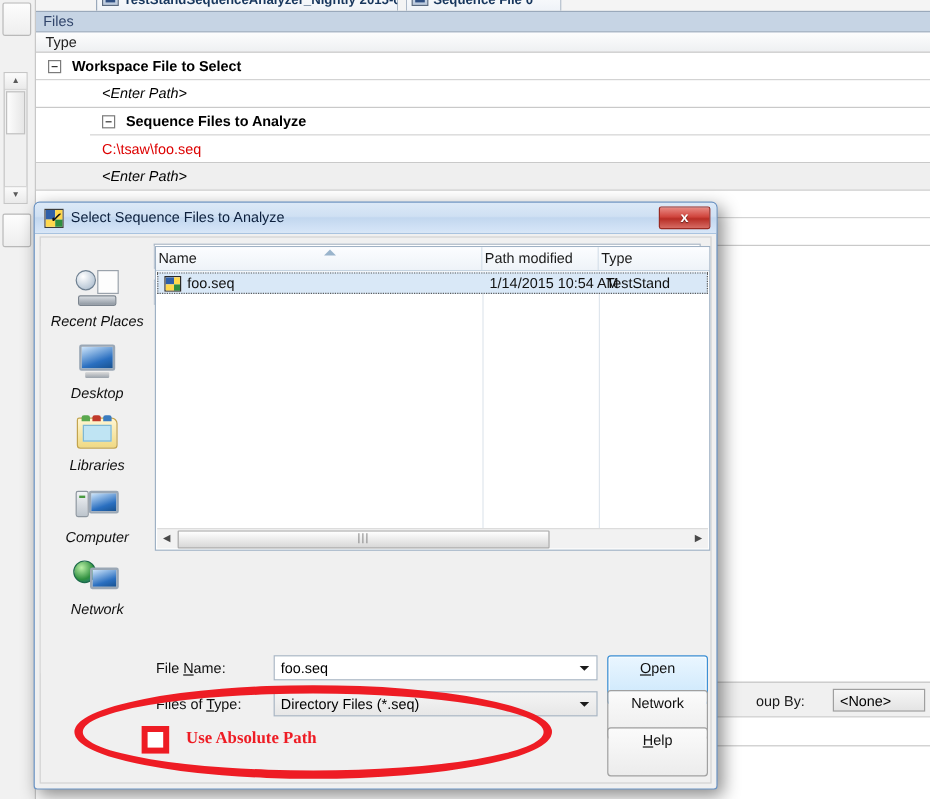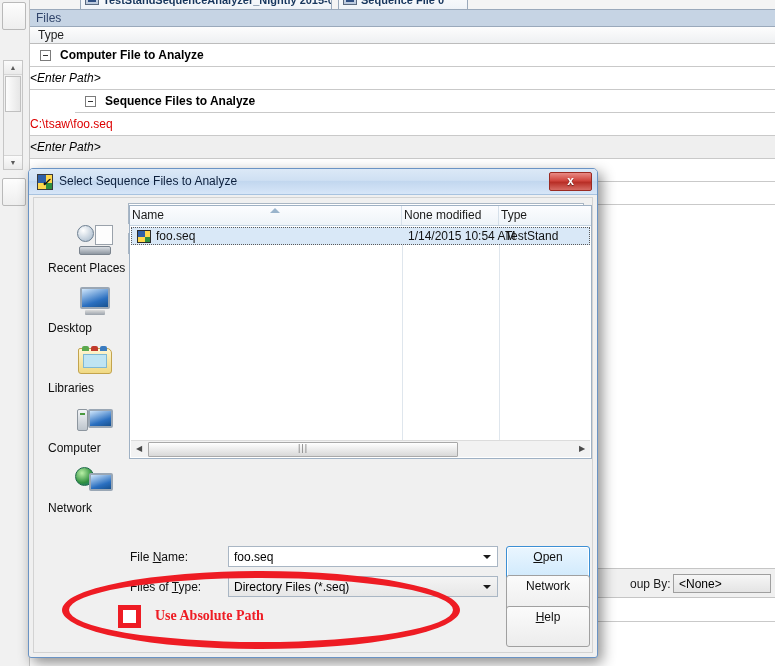--- a/index.html
+++ b/index.html
@@ -83,21 +83,21 @@
     border-top: 1px solid #9aa9bb; border-bottom: 1px solid #bcbcbc;
     font-size: 12px; color: #222; padding: 1px 0 0 8px;
   }
   .grid-row {
     position: absolute; left: 0; right: 0; height: 23px;
     border-bottom: 1px solid #c9c9c9;
     font-size: 12px; color: #000;
     background: #ffffff;
   }
   .grid-row.group { font-weight: bold; padding-left: 30px; line-height: 22px; }
-  .grid-row.item  { line-height: 22px; }
+  .grid-row.item  { padding-left: 55px; line-height: 22px; }
   .grid-row.alt   { background: #efefef; }
   .grid-row .exp {
     position: absolute; left: 10px; top: 6px; width: 11px; height: 11px;
     background: #fff; border: 1px solid #7b7b7b;
   }
   .grid-row .exp::before {
     content:""; position:absolute; left:2px; top:4px; width:5px; height:1px; background:#333;
   }
   .ph { font-style: italic; color: #000; }
   .redpath { color: #dd0000; }
@@ -226,21 +226,21 @@
     position: absolute; top: 247px; left: 497px;
     width: 0; height: 0; border-left: 4px solid transparent;
     border-right: 4px solid transparent; border-top: 5px solid #1a1a1a;
   }
 
   
   .places {
     position: absolute; left: 5px; top: 36px; width: 94px; bottom: 96px;
     background: #f0f0f0;
   }
-  .place { position: absolute; left: 14px; width: 94px; text-align: left; }
+  .place { position: absolute; left: 0; width: 94px; text-align: center; font-style: italic; }
   .place .picon {
     width: 40px; height: 34px; margin: 0 auto 2px;
     position: relative;
   }
   .place .plabel { font-size: 12px; color: #0f0f0f; }
   .mon {
     position:absolute; left:5px; top:2px; width:30px; height:22px;
     background: linear-gradient(160deg,#cfe6fb,#2a6fc0 65%, #17518f);
     border: 2px solid #9aa7b5; border-radius: 2px;
   }
@@ -398,42 +398,42 @@
         <span>Sequence File 0</span>
       </div>
     </div>
 
     <div class="bg-panel">
       <div class="files-bar">Files</div>
       <div class="grid-head">Type</div>
 
       <div class="grid-row group" style="top:34px;">
         <span class="exp"></span>
-        <span>Computer File to Analyze</span>
+        <span>Workspace File to Select</span>
       </div>
       <div class="grid-row item" style="top:57px;">
         <span class="ph">&lt;Enter Path&gt;</span>
       </div>
       <div class="grid-row group" style="top:80px;margin-left:45px;">
         <span class="exp"></span>
         <span>Sequence Files to Analyze</span>
       </div>
       <div class="grid-row item" style="top:103px;">
         <span class="redpath">C:\tsaw\foo.seq</span>
       </div>
       <div class="grid-row item alt" style="top:126px;">
         <span class="ph">&lt;Enter Path&gt;</span>
       </div>
       <div class="grid-row" style="top:149px; background:#ffffff;"></div>
       <div class="grid-row" style="top:172px; background:#ffffff;"></div>
     </div>
 
     <div class="bg-group-row" style="top:568px;">
       <div class="bg-group-label" style="left:600px;">oup By:</div>
-      <div class="bg-group-combo" style="left:643px; right:4px;">
+      <div class="bg-group-combo" style="left:664px; right:4px;">
         <span>&lt;None&gt;</span>
       </div>
     </div>
     <div class="bg-bottom-row" style="top:598px;">
       <span>e</span>
     </div>
   </div>
 
   <div class="dialog">
 
@@ -530,21 +530,21 @@
       </div>
     </div>
 
     <div class="filelist">
       <div class="fl-head">
         <div class="fl-col" style="left:0; width:272px;">
           <span>Name</span>
         </div>
         <div class="fl-sortarrow" style="left:140px;"></div>
         <div class="fl-col" style="left:272px; width:97px;">
-          <span>None modified</span>
+          <span>Path modified</span>
         </div>
         <div class="fl-col" style="left:369px; width:90px; border-right:none;">
           <span>Type</span>
         </div>
       </div>
 
       <div class="fl-vsep" style="left:272px;"></div>
       <div class="fl-vsep" style="left:369px;"></div>
 
       <div class="fl-row">

